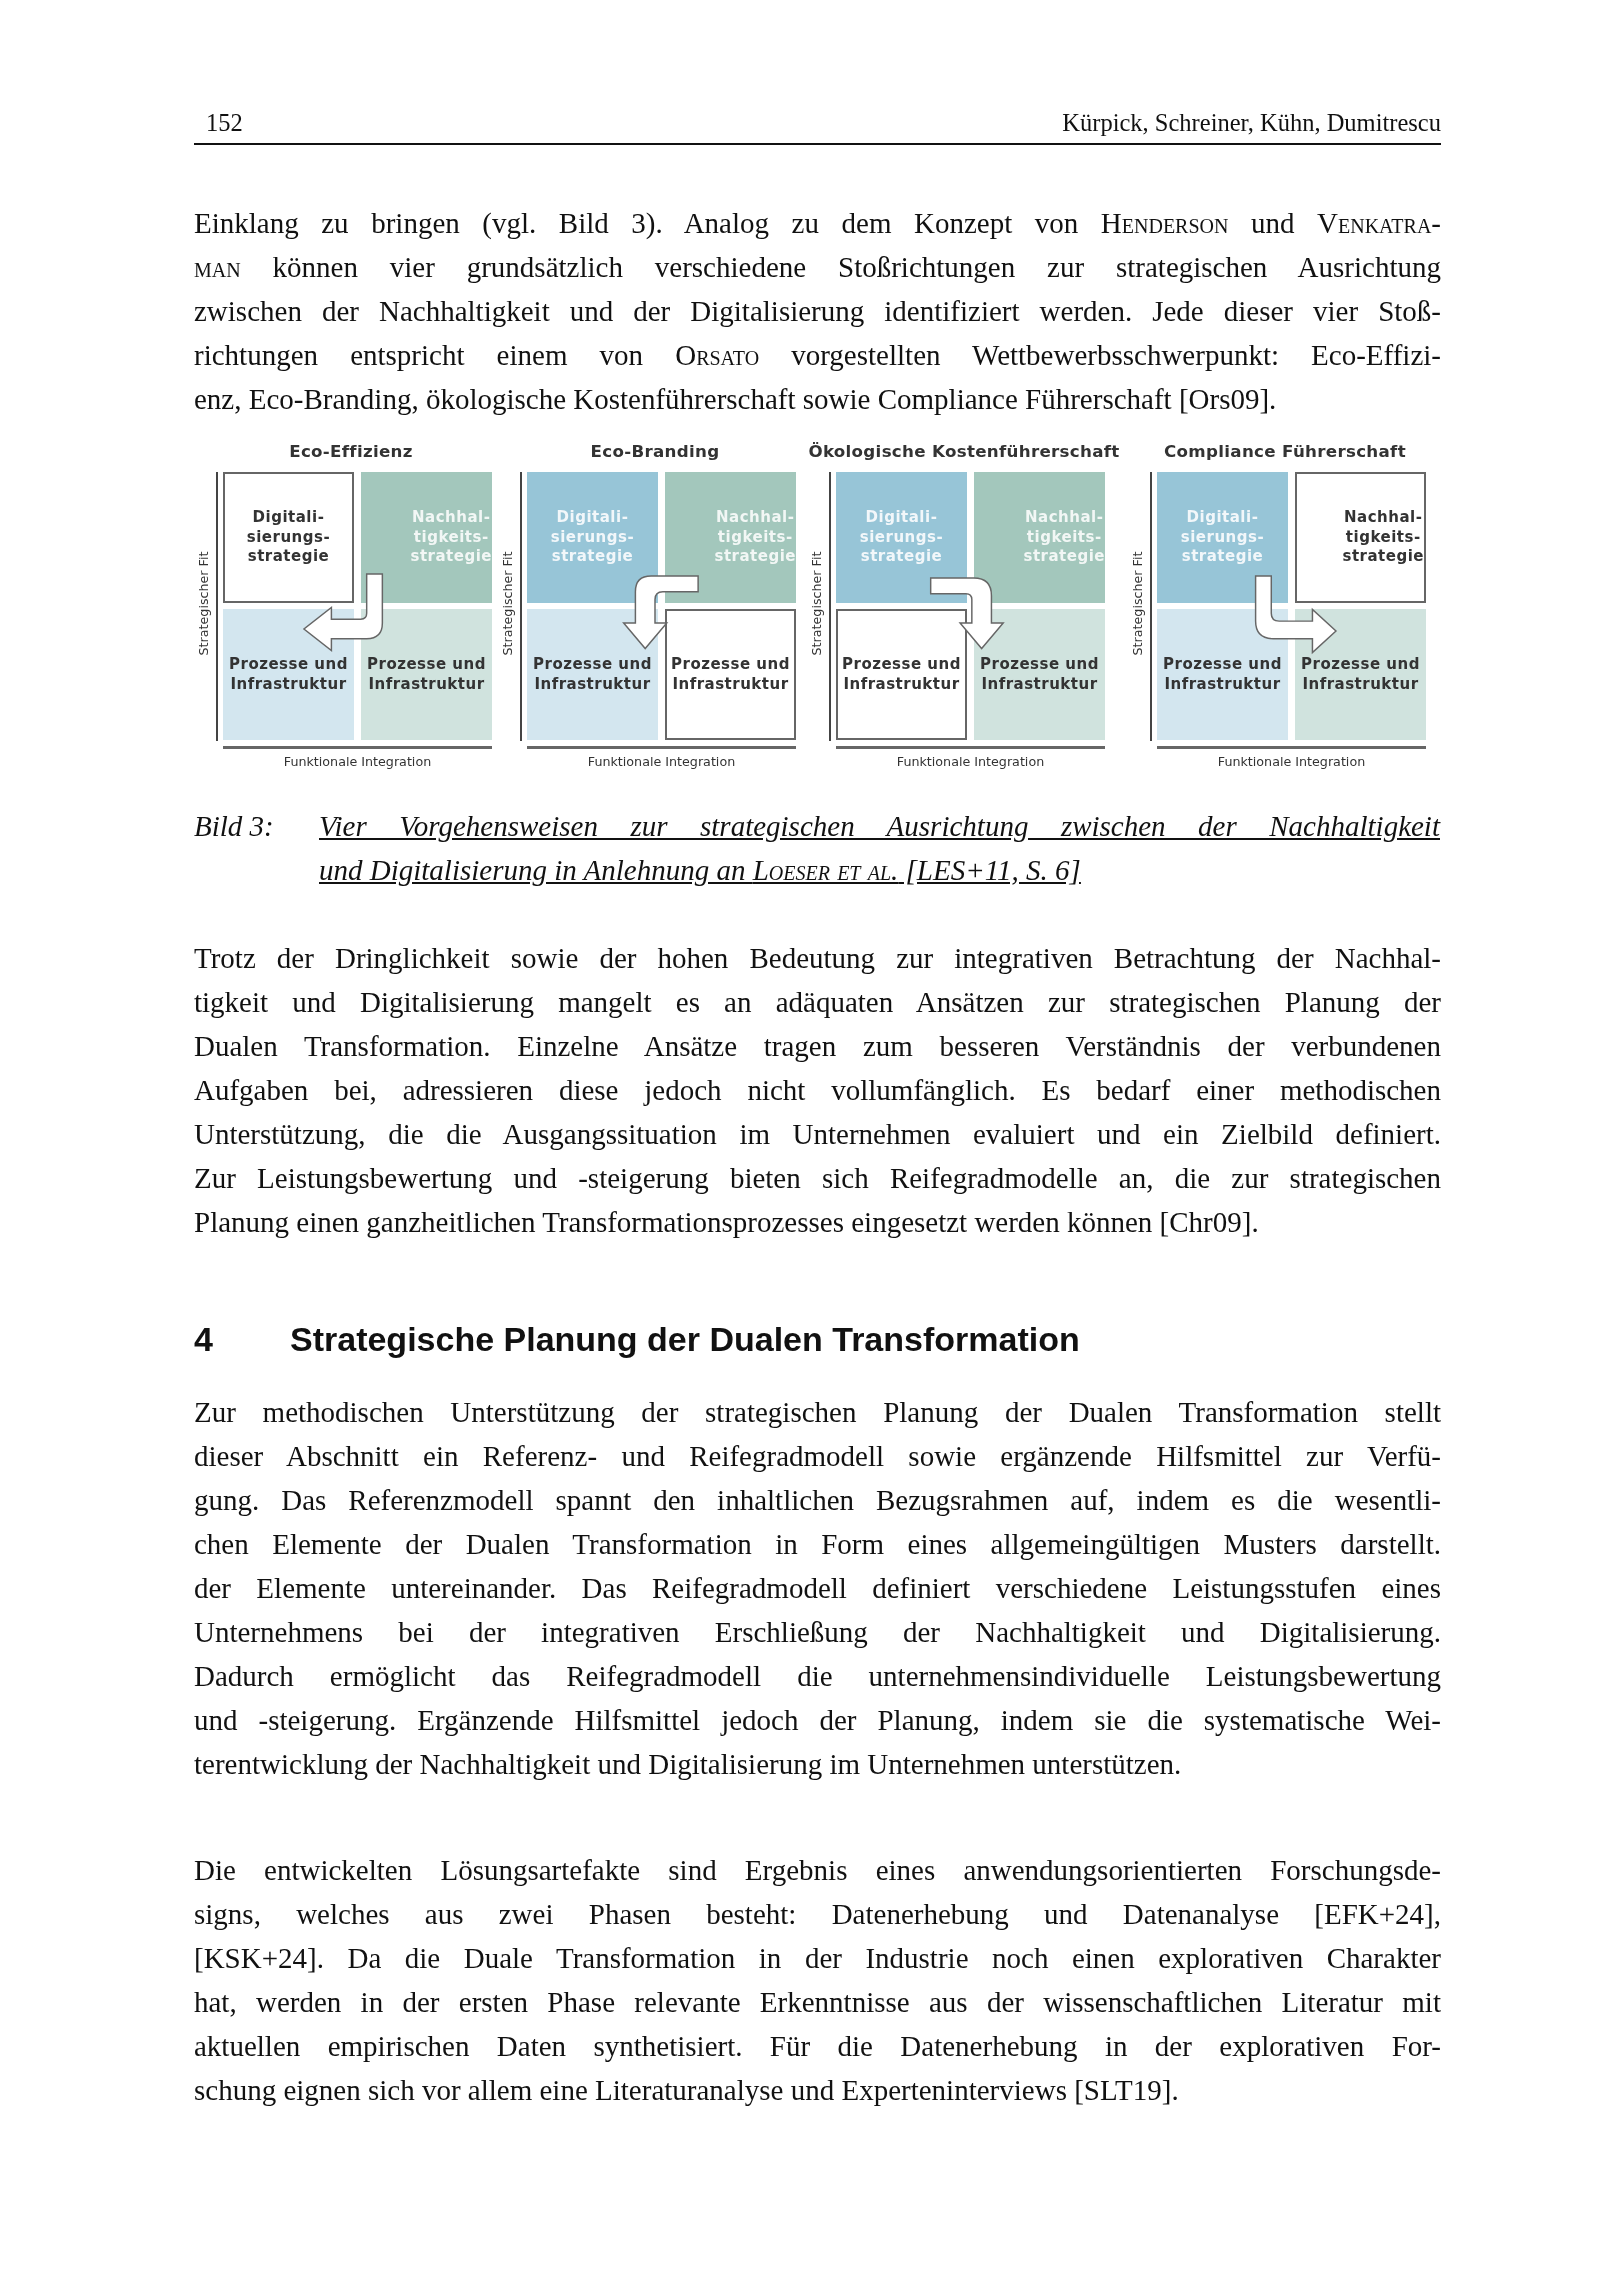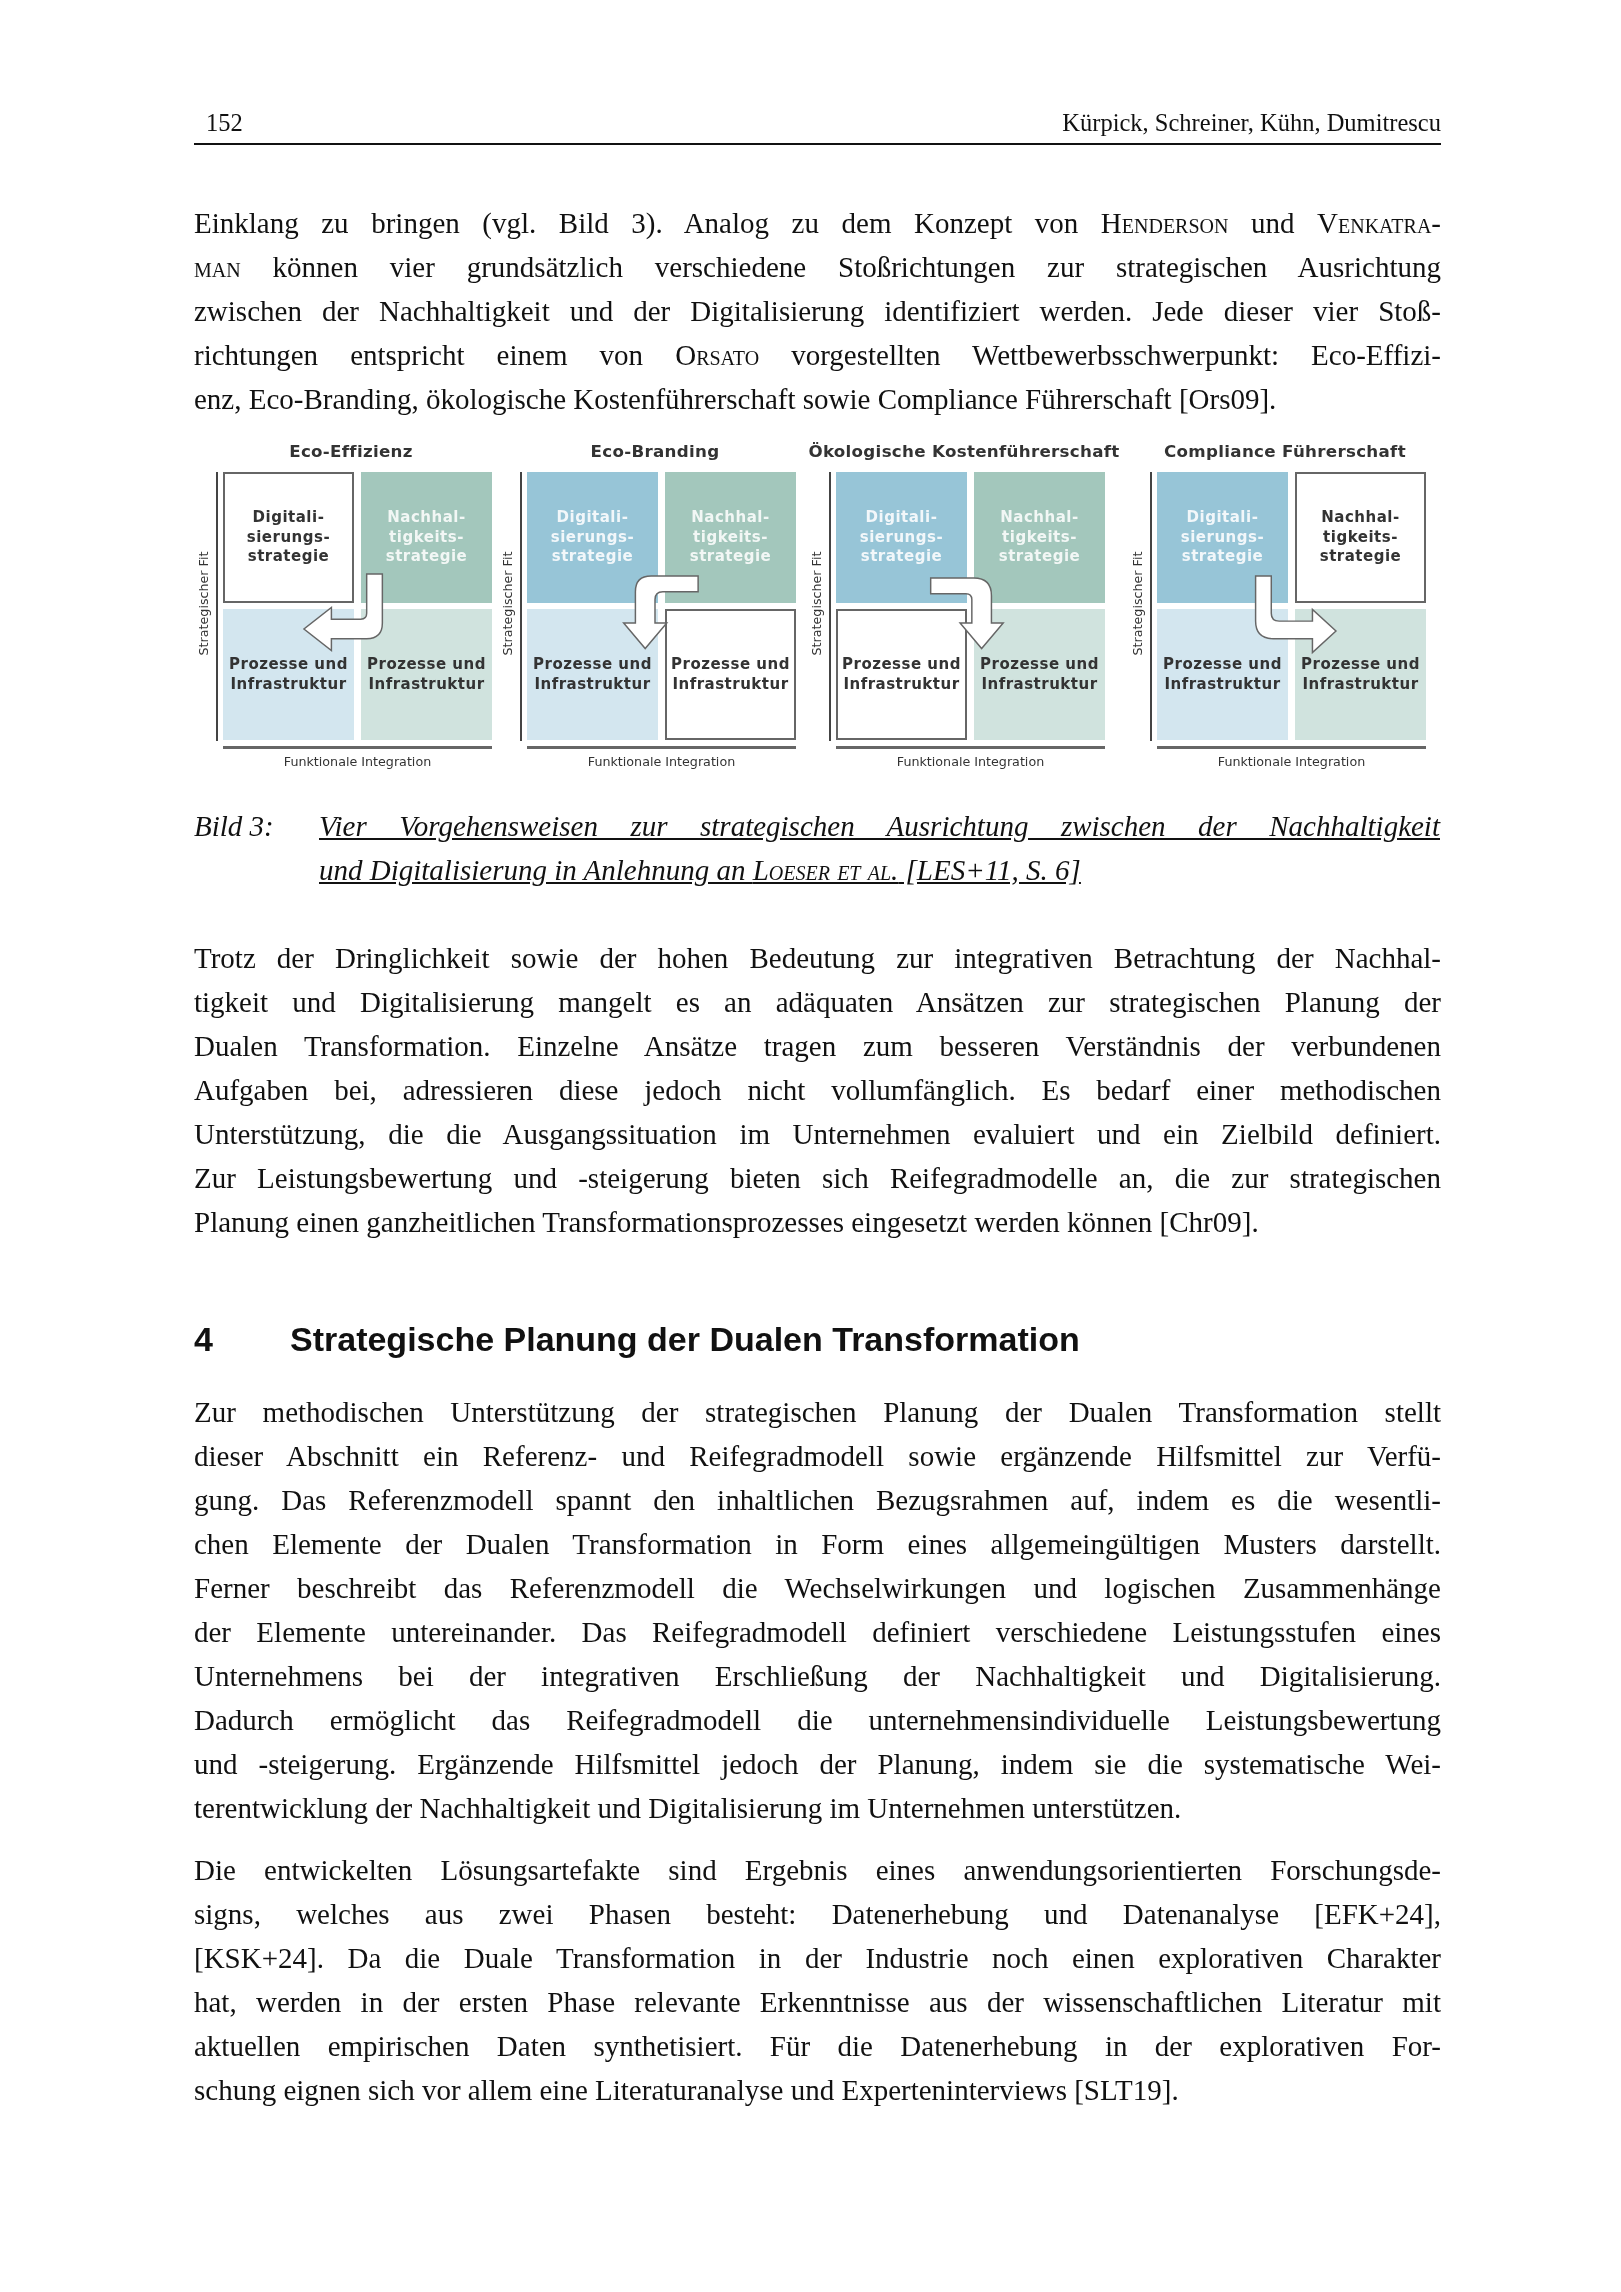--- a/index.html
+++ b/index.html
@@ -34,21 +34,21 @@
     position: absolute; left: -59px; top: 165px; width: 137px; text-align: center;
     transform: rotate(-90deg); font-size: 12.7px; color: #333; white-space: nowrap;
   }
   .xlabel { position: absolute; left: 29px; width: 269px; top: 323px; text-align: center; font-size: 12.7px; color: #333; }
   .cell {
     position: absolute; width: 131px; height: 131px; box-sizing: border-box;
     display: flex; align-items: center; justify-content: center; text-align: center;
     font-size: 15px; font-weight: bold; line-height: 19.6px; letter-spacing: 0.5px;
   }
   .cell.tl { left: 29px; top: 41px; }
-  .cell.tr { left: 167px; top: 41px; }
+  .cell.tr { left: 167px; top: 41px; justify-content: flex-end; }
   .cell.bl { left: 29px; top: 178px; }
   .cell.br { left: 167px; top: 178px; }
   .c-white { background: #ffffff; border: 2px solid #666; color: #333; }
   .c-dblue { background: #97c5d7; color: #f2f7fa; }
   .c-dgreen { background: #a3c7bc; color: #f2f7f5; }
   .c-lblue { background: #d3e6ef; color: #333; }
   .c-lgreen { background: #d0e3de; color: #333; }
   .arrow { position: absolute; left: 0; top: 0; width: 314px; height: 343px; pointer-events: none; }
 
   .caption {
@@ -197,21 +197,20 @@
   <div class="section-heading">
     <span class="num">4</span>
     <span class="title">Strategische Planung der Dualen Transformation</span>
   </div>
 
   <p class="para" style="top:1390px;">
       <span class="line">Zur methodischen Unterstützung der strategischen Planung der Dualen Transformation stellt</span>
       <span class="line">dieser Abschnitt ein Referenz- und Reifegradmodell sowie ergänzende Hilfsmittel zur Verfü-</span>
       <span class="line">gung. Das Referenzmodell spannt den inhaltlichen Bezugsrahmen auf, indem es die wesentli-</span>
       <span class="line">chen Elemente der Dualen Transformation in Form eines allgemeingültigen Musters darstellt.</span>
-      <span class="line">Ferner beschreibt das Referenzmodell die Wechselwirkungen und logischen Zusammenhänge</span>
       <span class="line">der Elemente untereinander. Das Reifegradmodell definiert verschiedene Leistungsstufen eines</span>
       <span class="line">Unternehmens bei der integrativen Erschließung der Nachhaltigkeit und Digitalisierung.</span>
       <span class="line">Dadurch ermöglicht das Reifegradmodell die unternehmensindividuelle Leistungsbewertung</span>
       <span class="line">und -steigerung. Ergänzende Hilfsmittel jedoch der Planung, indem sie die systematische Wei-</span>
       <span class="line last">terentwicklung der Nachhaltigkeit und Digitalisierung im Unternehmen unterstützen.</span>
     </p>
 
   <p class="para" style="top:1848px;">
       <span class="line">Die entwickelten Lösungsartefakte sind Ergebnis eines anwendungsorientierten Forschungsde-</span>
       <span class="line">signs, welches aus zwei Phasen besteht: Datenerhebung und Datenanalyse [EFK+24],</span>

